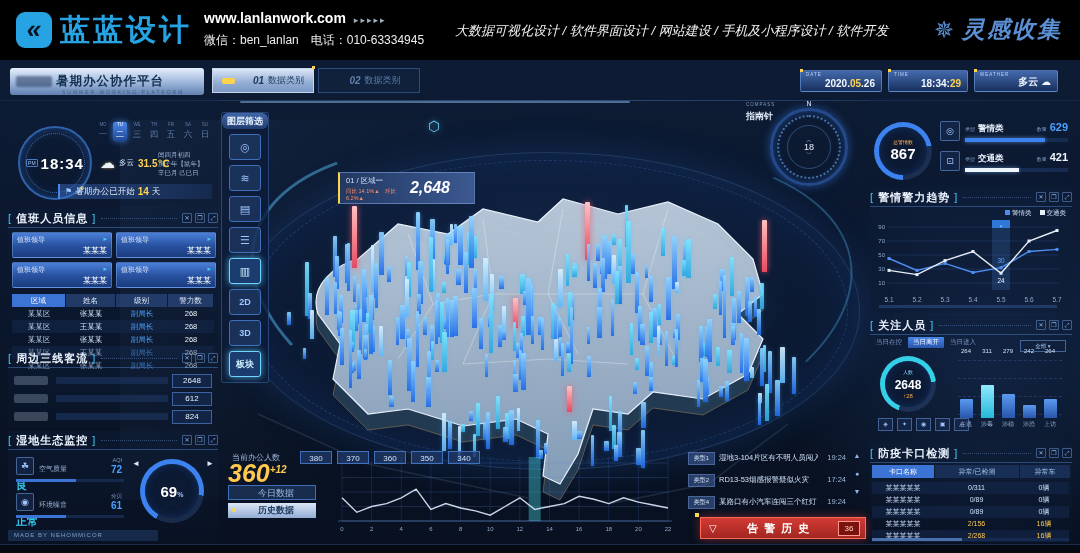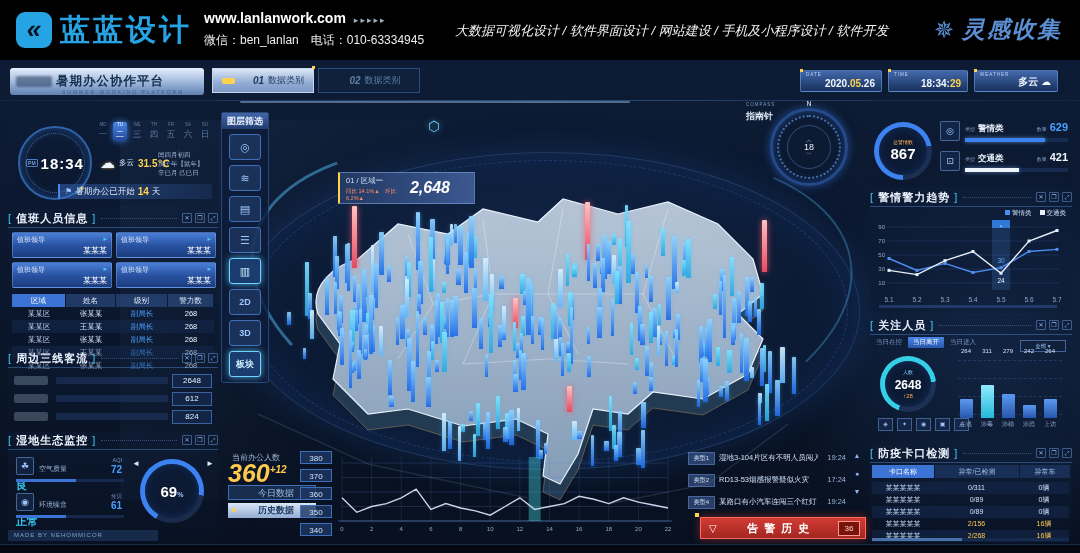--- a/index.html
+++ b/index.html
@@ -131,21 +131,21 @@
   .eco-gauge{left:132px;top:28px;width:64px;height:64px;}
   .eco-gauge .cc{font-size:15px;font-weight:bold;color:#fff;}
   .eco-gauge .pc{font-size:7px;color:#9fc6ff;}
   .garr{position:absolute;top:28px;font-size:8px;color:#dfeaf8;z-index:2;}
   .eco-foot{position:absolute;left:0px;bottom:2px;width:150px;height:11px;background:rgba(40,70,120,.45);
             font-size:6px;letter-spacing:1px;color:#7fa0c8;line-height:11px;padding-left:6px;box-sizing:border-box;}
   
   .ltb{position:absolute;left:221px;top:52px;width:46px;z-index:6;background:rgba(13,28,56,.8);
        border:1px solid rgba(80,130,210,.4);border-radius:3px;padding-bottom:5px;}
   .ltb .tt{height:16px;background:linear-gradient(180deg,rgba(70,110,180,.9),rgba(35,65,120,.9));
-           font-size:9px;font-weight:bold;text-align:center;line-height:16px;color:#eaf2fd;}
+           font-size:9px;font-weight:bold;text-align:center;line-height:16px;color:#eaf2fd;border-radius:6px;}
   .lbtn{width:30px;height:24px;margin:5px auto 0;background:rgba(40,70,120,.5);border:1px solid #3f6fb8;border-radius:3px;
         color:#9fc6ff;font-size:11px;text-align:center;line-height:24px;cursor:pointer;}
   .lbtn.txt{font-size:9px;font-weight:bold;}
   .lbtn.on{border-color:#6fd4ff;box-shadow:0 0 7px rgba(90,200,255,.8);background:#1b3c6e;color:#cfeeff;}
   
   .tip{position:absolute;left:338px;top:112px;width:134px;height:30px;z-index:7;
        background:linear-gradient(90deg,rgba(36,58,100,.95),rgba(66,96,156,.88));
        border:1px solid rgba(140,180,240,.5);border-left:2px solid #ffd34d;display:flex;align-items:center;}
   .tip .l{flex:1;padding-left:6px;}
   .tip .t1{font-size:7.5px;color:#cfe0f8;}
@@ -165,21 +165,21 @@
   .cdial .vv{font-size:9px;color:#eaf2fd;}
   .marker{position:absolute;left:428px;top:58px;z-index:6;font-size:14px;color:#6fd4ff;text-shadow:0 0 6px rgba(90,200,255,.9);}
   
   .off-label{position:absolute;left:232px;top:392px;font-size:8px;color:#9fb6d8;z-index:5;}
   .off-val{position:absolute;left:228px;top:399px;z-index:5;font-size:25px;font-weight:bold;font-style:italic;color:#ffc94d;}
   .off-val sup{font-size:10px;}
   .obtn{position:absolute;left:228px;width:88px;height:15px;z-index:5;font-size:9px;text-align:center;line-height:15px;cursor:pointer;box-sizing:border-box;padding-left:8px;}
   .obtn.off{background:rgba(40,70,120,.5);border:1px solid #3f6fb8;color:#9fc0e8;}
   .obtn.on{background:linear-gradient(180deg,#dbe6f6,#93add3);color:#1d3a61;font-weight:bold;}
   .obtn.on::before{content:"";position:absolute;left:4px;top:5px;width:4px;height:4px;border-radius:50%;background:#ffd34d;}
-  #office-ylabels{position:absolute;left:300px;top:391px;z-index:5;display:flex;flex-direction:column;gap:5px;}
+  #office-ylabels{position:absolute;left:300px;top:391px;z-index:5;display:flex;flex-direction:row;gap:5px;}
   #office-ylabels div{width:32px;height:13px;background:rgba(30,55,100,.8);border:1px solid #3f6fb8;
                       font-size:8px;line-height:13px;text-align:center;color:#cfe0f8;box-sizing:border-box;}
   #office-chart{position:absolute;left:338px;top:391px;z-index:5;}
   
   #alert-rows{position:absolute;left:688px;top:392px;width:158px;z-index:5;}
   .arow{display:grid;grid-template-columns:27px 1fr 24px;gap:4px;height:13px;line-height:11px;margin-bottom:9px;cursor:pointer;}
   .arow .tag{background:rgba(70,100,160,.55);border:1px solid rgba(120,160,230,.4);font-size:6px;text-align:center;color:#cfe0f8;height:11px;}
   .arow .tx{font-size:7.5px;color:#cfe0f8;white-space:nowrap;overflow:hidden;}
   .arow .tm{font-size:7.5px;color:#9fb6d8;text-align:right;}
   .ascroll{position:absolute;left:852px;top:392px;z-index:5;display:flex;flex-direction:column;gap:11px;

